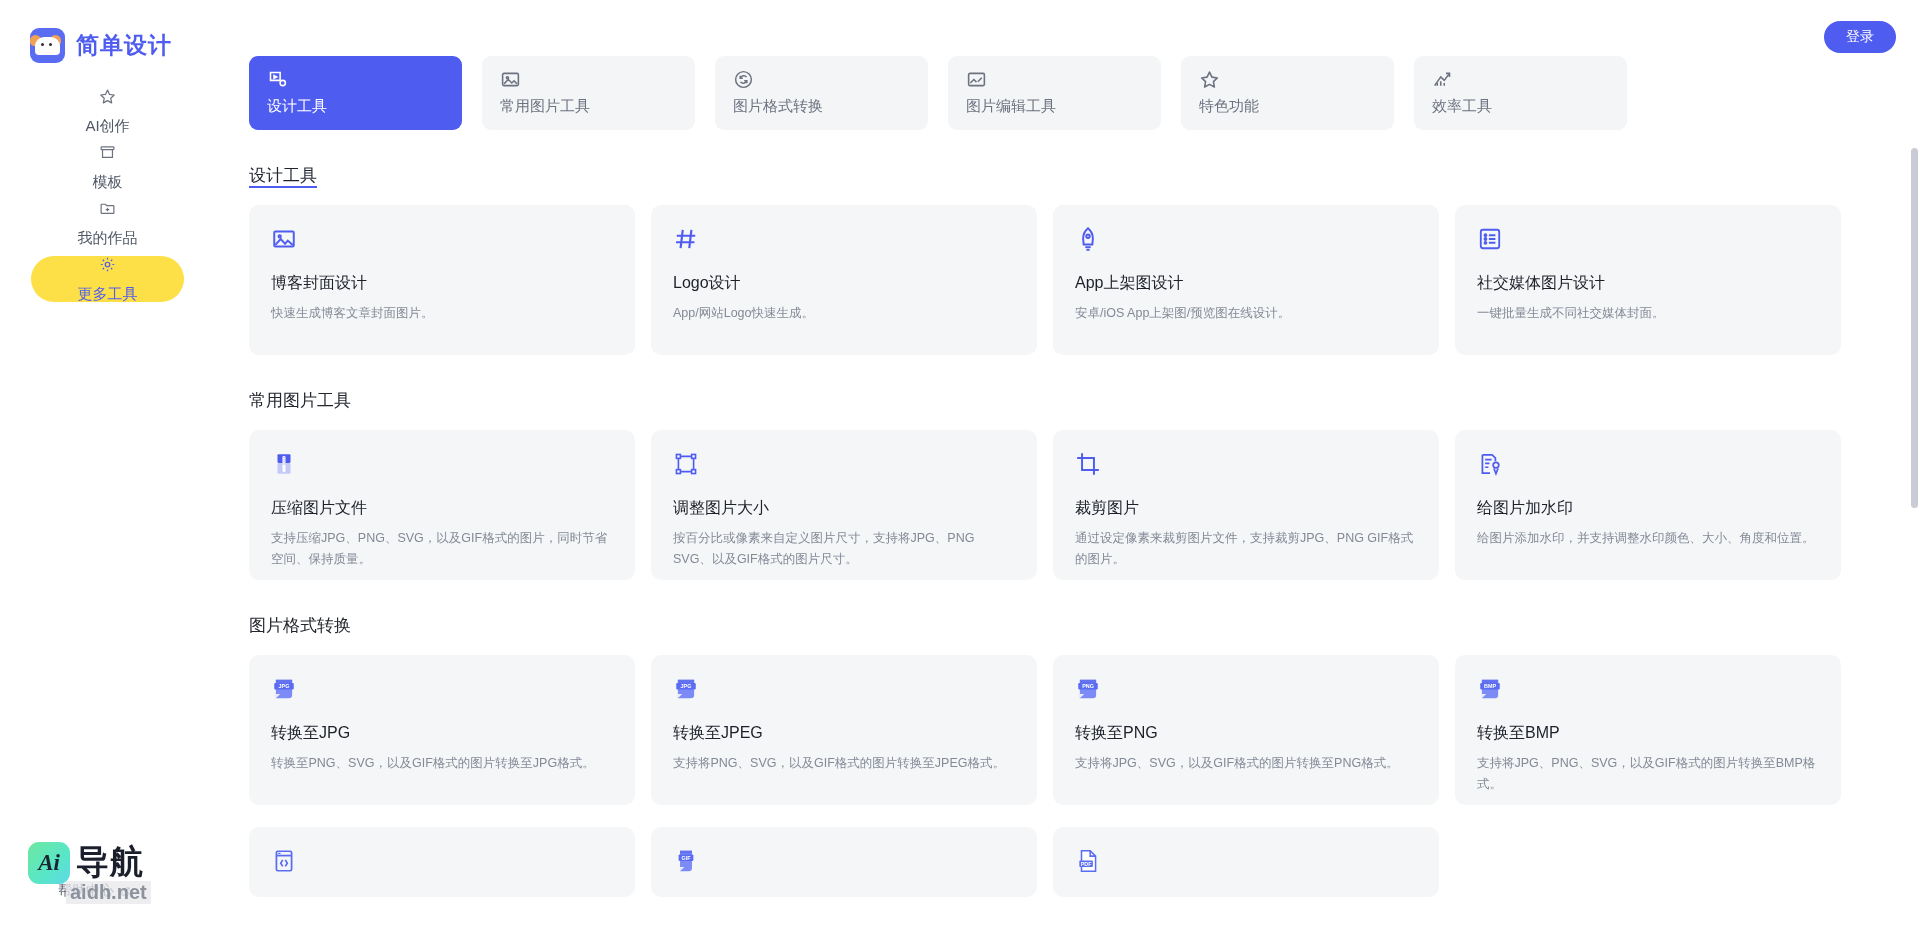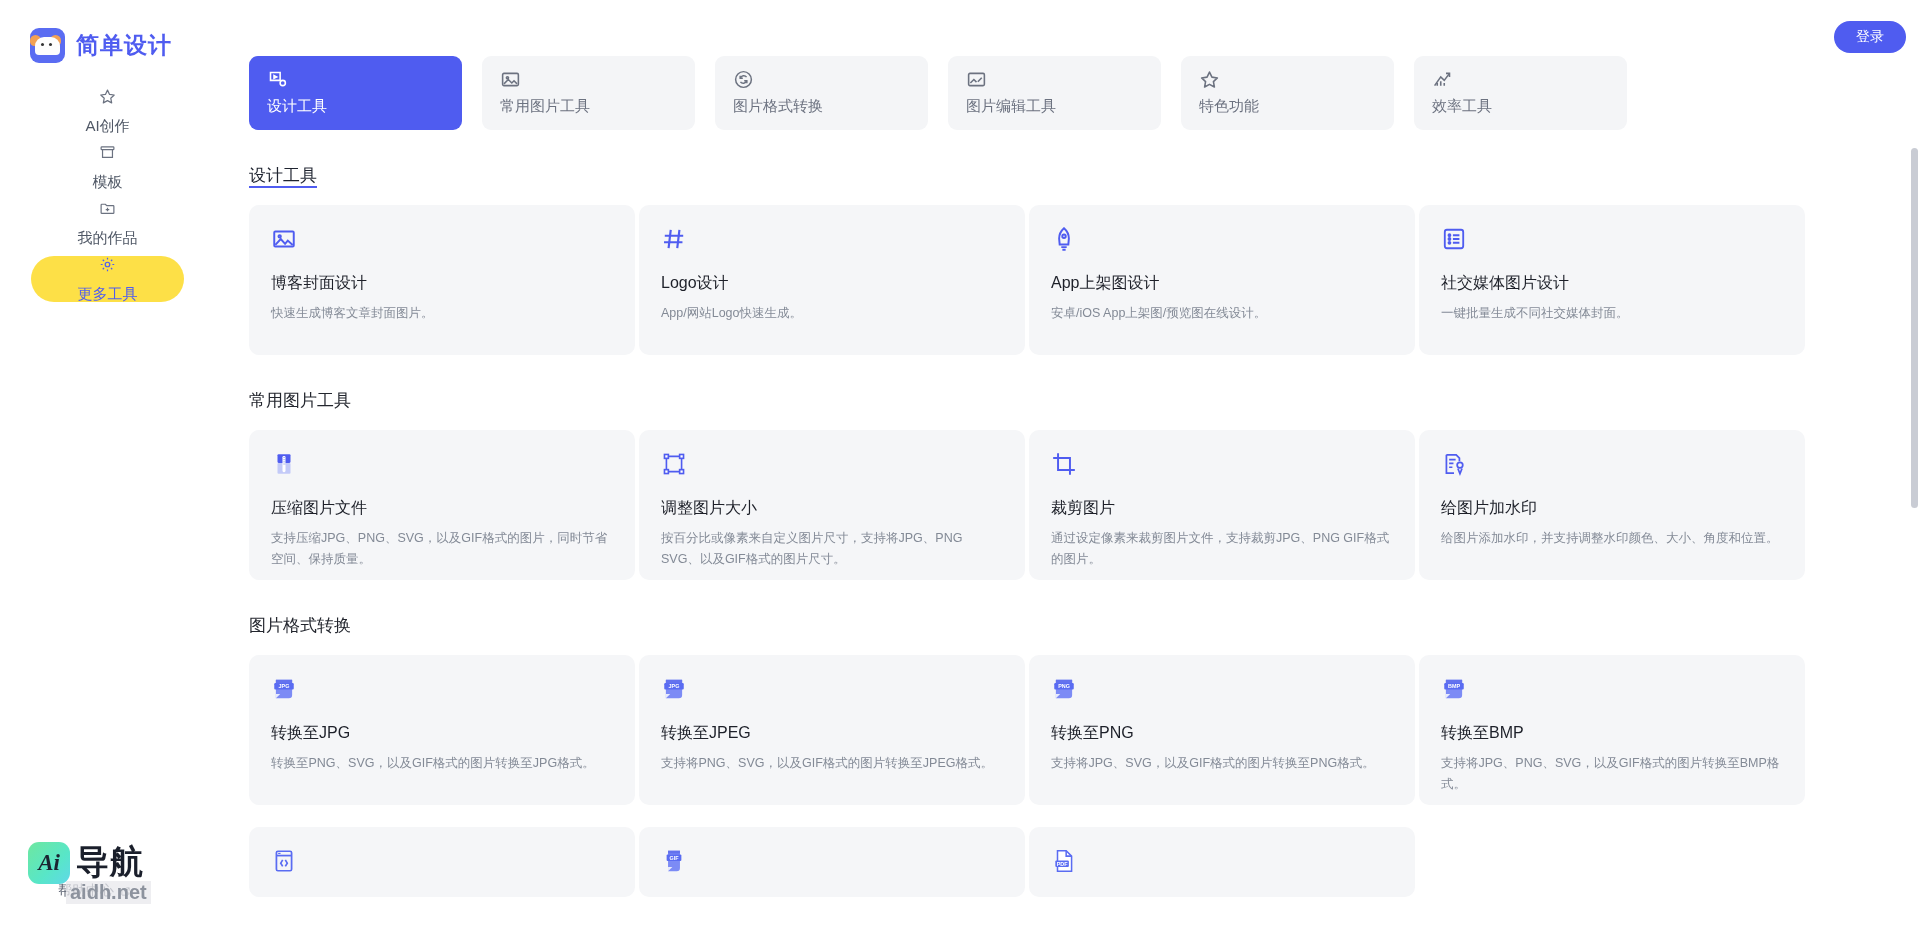--- a/index.html
+++ b/index.html
@@ -36,21 +36,21 @@
     background: #333; border-radius: 50%;
   }
   .brand-logo .eye.l { left: 11px; }
   .brand-logo .eye.r { left: 19px; }
   .brand-name {
     font-size: 23px; font-weight: bold; color: #4f5cf0;
     letter-spacing: 1px;
   }
 
   .login-btn {
-    position: absolute; right: 14px; top: 21px;
+    position: absolute; right: 24px; top: 21px;
     background: #4f5cf0; color: #fff;
     border: none; border-radius: 16px;
     padding: 7px 22px; font-size: 14px; cursor: pointer;
     font-family: inherit;
   }
 
   
   .sidebar {
     position: absolute; left: 0; top: 88px; width: 215px;
   }
@@ -110,21 +110,21 @@
   .section { margin-top: 34px; }
   .section-title {
     font-size: 17px; color: #23262e; font-weight: normal;
     margin-bottom: 18px; display: inline-block;
   }
   .section-title.underlined {
     color: #1f2430; text-decoration: underline;
     text-decoration-color: #4f5cf0; text-underline-offset: 5px;
     text-decoration-thickness: 2px;
   }
-  .cards { display: flex; gap: 4px; }
+  .cards { display: flex; gap: 16px; }
   .card {
     width: 386px; height: 150px; flex: none;
     background: #f5f6f8; border-radius: 10px;
     padding: 21px 22px 0 22px; cursor: pointer;
   }
   .card-ico { width: 26px; height: 26px; display: block; margin-bottom: 21px; }
   .card-title { font-size: 16px; color: #1d2029; margin-bottom: 9px; }
   .card-desc { font-size: 12.5px; color: #838a96; line-height: 1.65; }
 
   .card.partial { height: 70px; padding-bottom: 0; }

